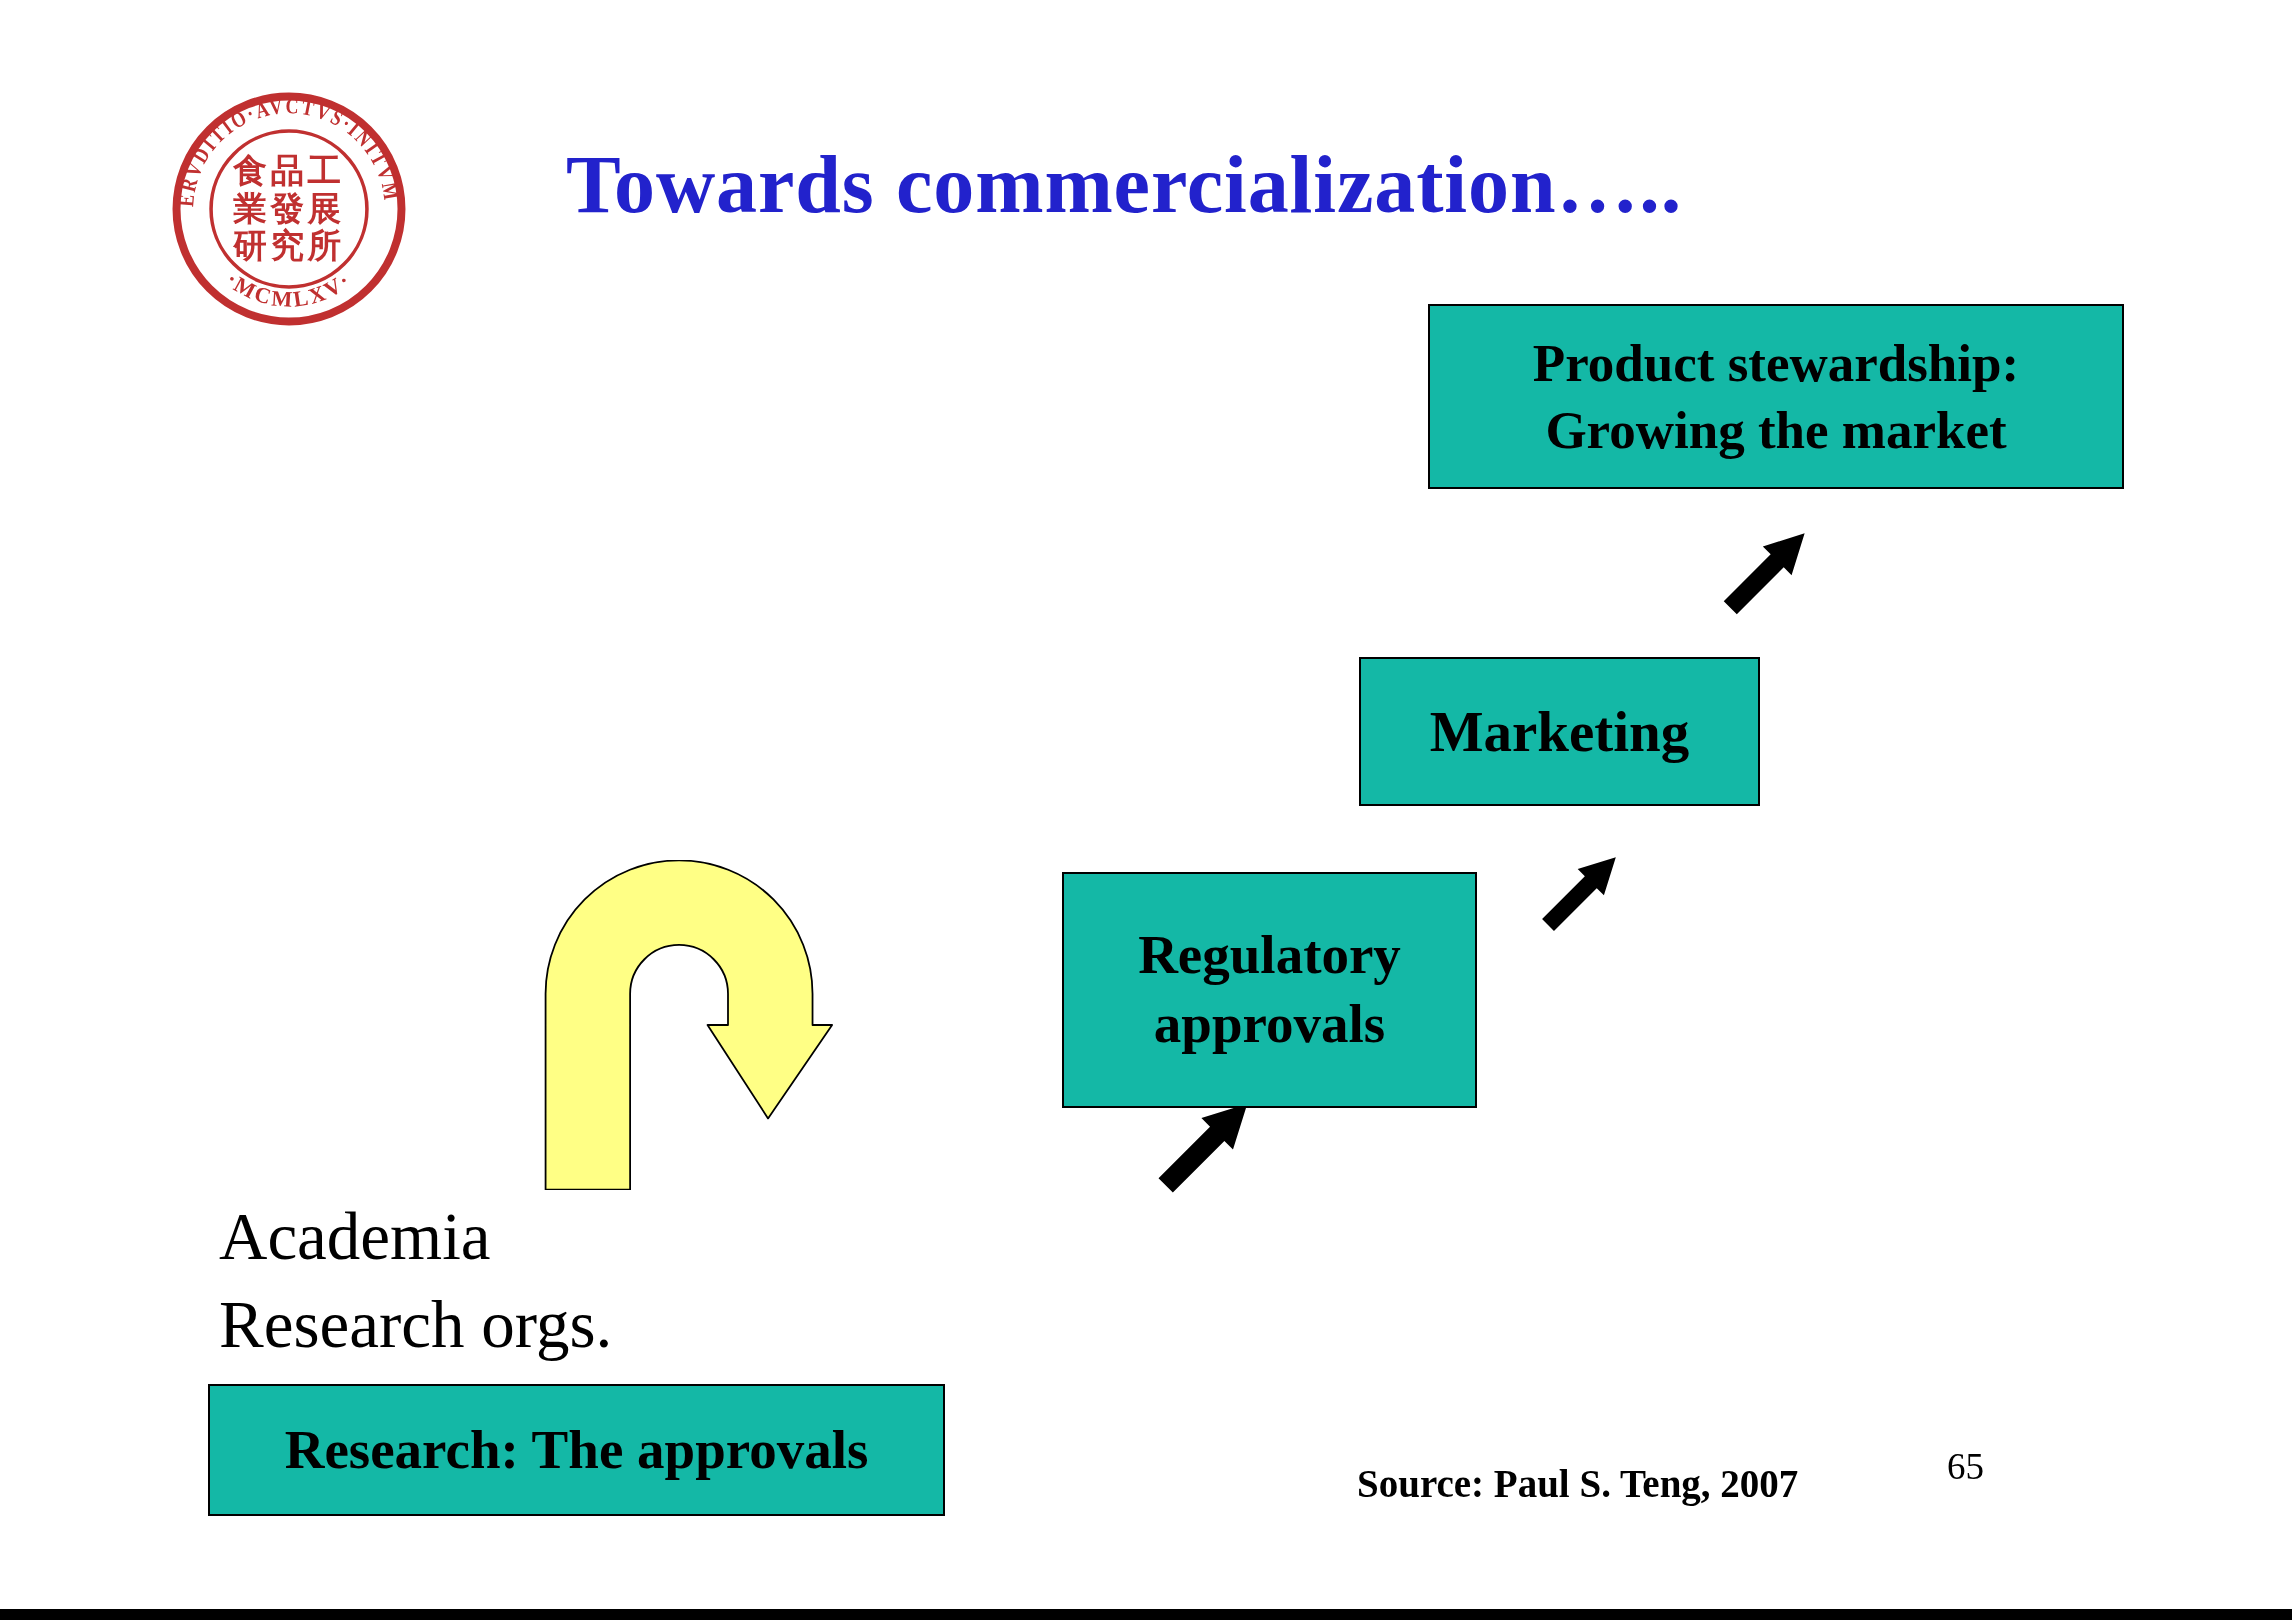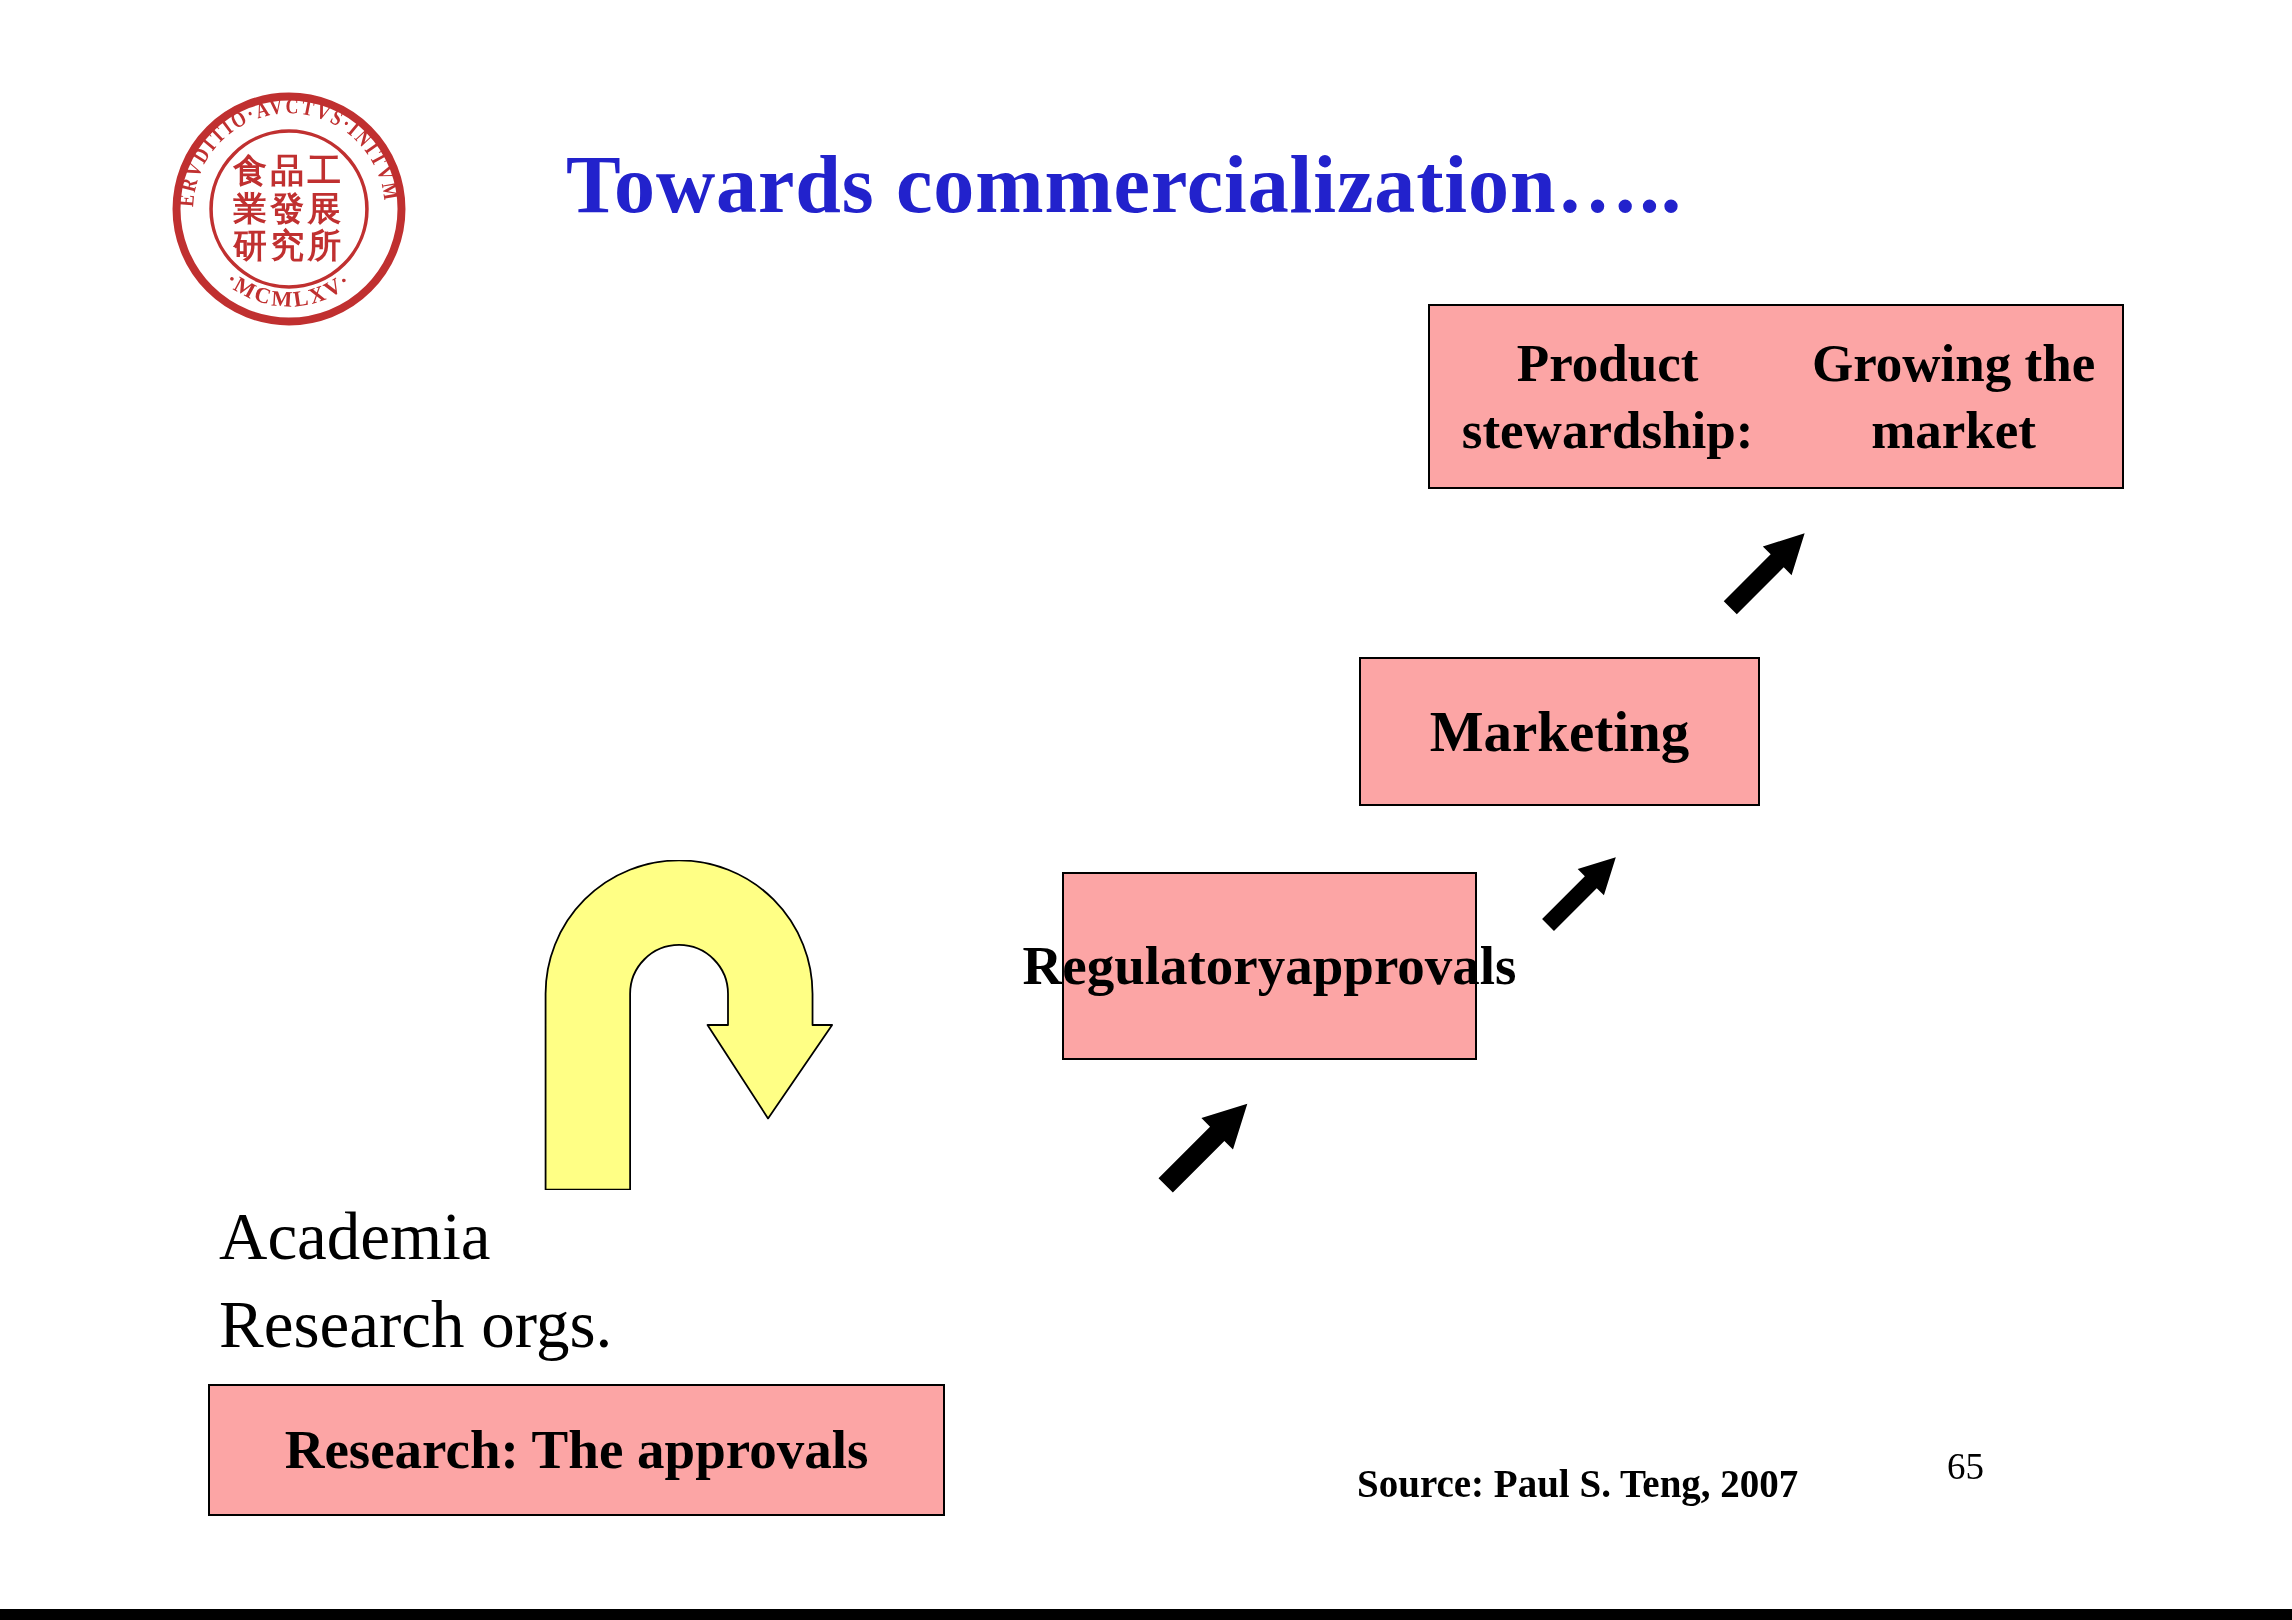--- a/index.html
+++ b/index.html
@@ -42,25 +42,25 @@
   .seal-center {
     font-family: "DejaVu Sans", sans-serif;
     font-weight: bold;
     font-size: 38px;
     fill: #C03030;
     letter-spacing: 4px;
   }
 
   .gbox {
     position: absolute;
-    background: #fca5a5;
+    background: #14b8a6;
     border: 2.7px solid #000;
     box-sizing: border-box;
     display: flex;
-    flex-direction: row;
+    flex-direction: column;
     align-items: center;
     justify-content: center;
     font-weight: bold;
     color: #000;
     text-align: center;
     line-height: 1.25;
   }
 
   .academia {
     position: absolute;
@@ -140,21 +140,21 @@
 
   <div class="gbox" style="left:1428px; top:304px; width:696px; height:185px; font-size:53px;">
     <div>Product stewardship:</div>
     <div>Growing the market</div>
   </div>
 
   <div class="gbox" style="left:1359px; top:657px; width:401px; height:149px; font-size:57px;">
     <div>Marketing</div>
   </div>
 
-  <div class="gbox" style="left:1062px; top:872px; width:415px; height:188px; font-size:55px;">
+  <div class="gbox" style="left:1062px; top:872px; width:415px; height:236px; font-size:55px;">
     <div>Regulatory</div>
     <div>approvals</div>
   </div>
 
 
   <div class="gbox" style="left:208px; top:1384px; width:737px; height:132px; font-size:55px;">
     <div>Research: The approvals</div>
   </div>
 
   <div class="academia">

